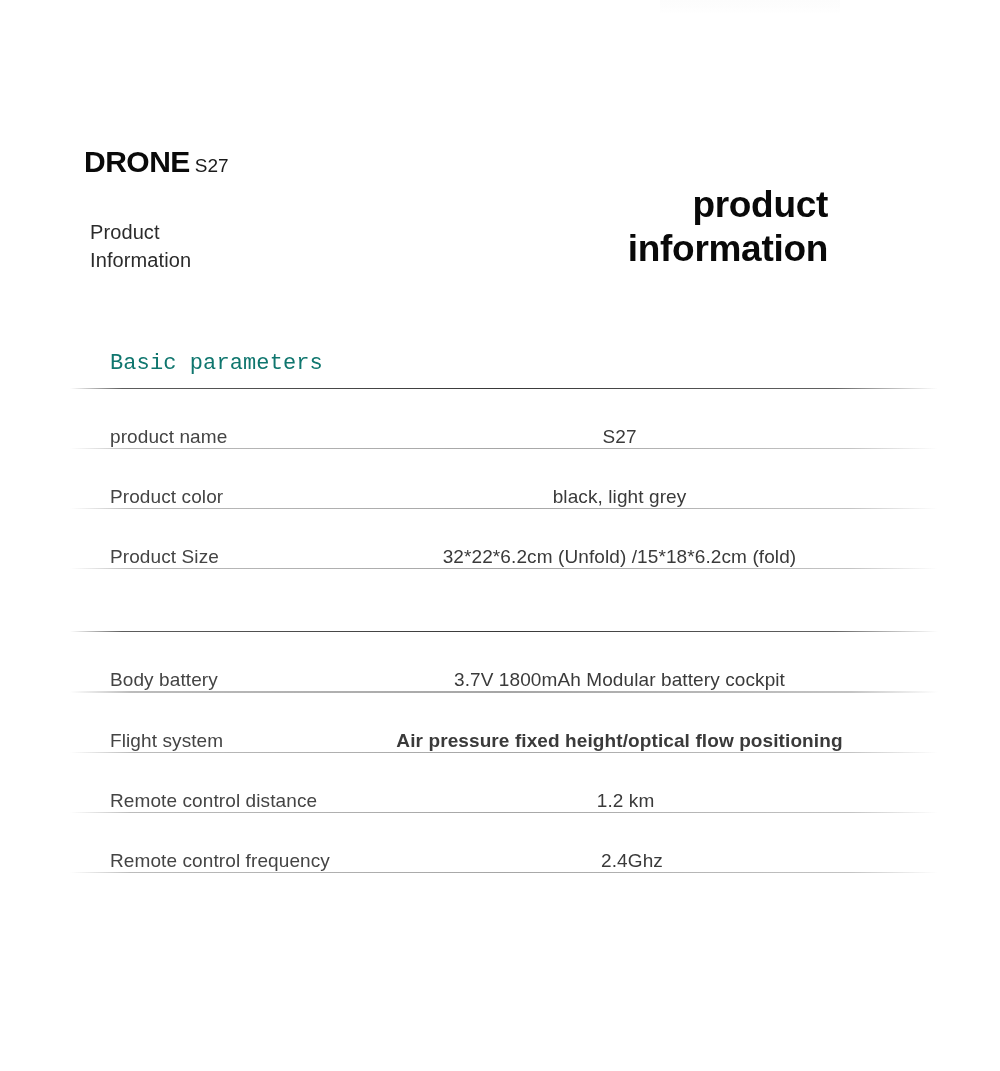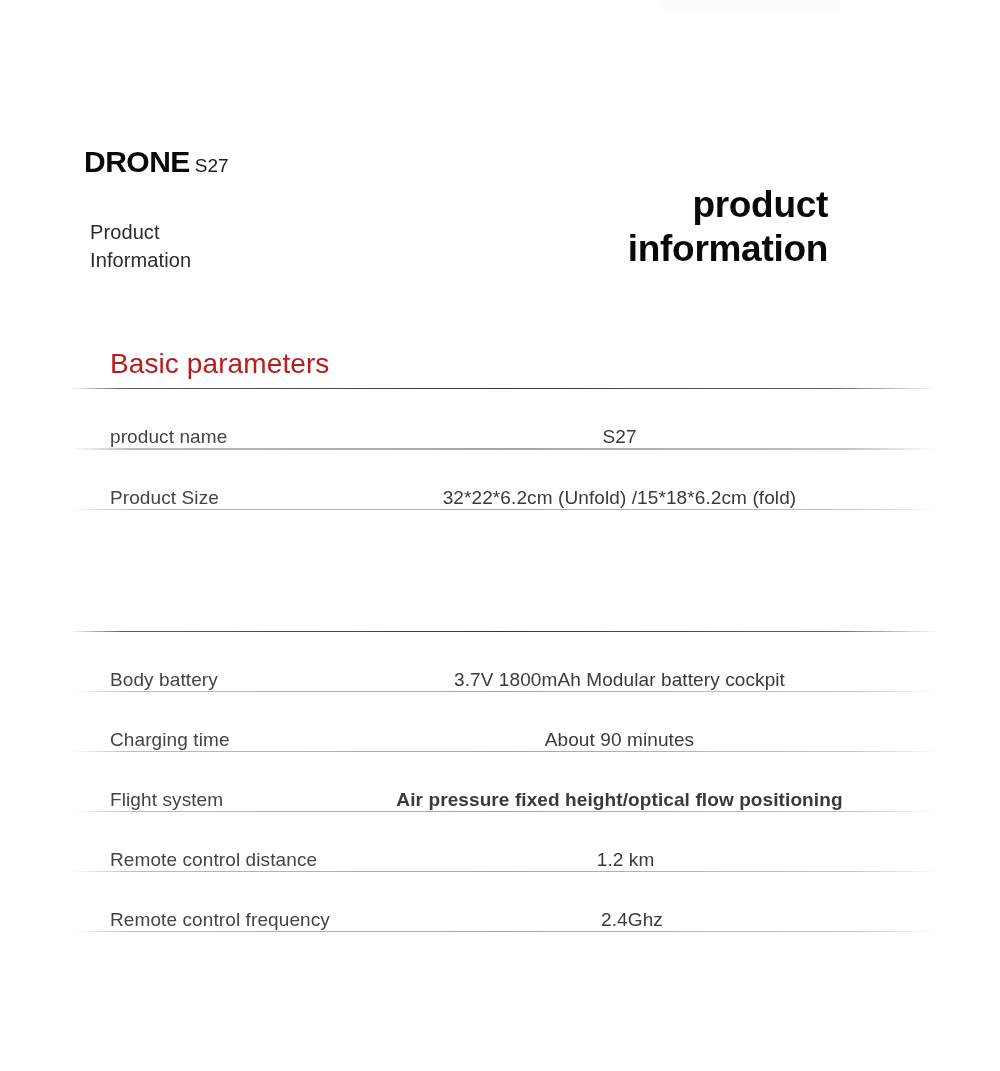--- a/index.html
+++ b/index.html
@@ -84,28 +84,29 @@
   
   .spec-section {
     position: absolute;
     left: 70px;
     width: 868px;
   }
   #section-basic  { top: 345px; }
   #section-flight { top: 631px; }
 
   .section-heading {
-    font-size: 28px;
+    font-size: 22px;
     font-weight: 400;
-    color: #b91c1c;
+    color: #0f766e;
     padding-left: 40px;
     height: 43px;
     line-height: 38px;
     letter-spacing: 0.1px;
     white-space: nowrap;
+    font-family: Liberation Mono, monospace;
   }
 
   .divider {
     height: 1px;
     width: 100%;
   }
   .divider-strong {
     background: linear-gradient(90deg,
       rgba(150,150,150,0) 0%,
       rgba(70,70,70,0.88) 6%,
@@ -180,42 +181,42 @@
   <div class="spec-section" id="section-basic">
     <div class="section-heading">Basic parameters</div>
     <div class="divider divider-strong"></div>
 
     <div class="spec-row">
       <div class="spec-label">product name</div>
       <div class="spec-value">S27</div>
     </div>
     <div class="divider divider-light"></div>
 
+    <div class="spec-row">
+      <div class="spec-label">Product color</div>
+      <div class="spec-value">black, light grey</div>
+    </div>
     <div class="divider divider-light"></div>
 
     <div class="spec-row">
       <div class="spec-label">Product Size</div>
       <div class="spec-value">32*22*6.2cm (Unfold) /15*18*6.2cm (fold)</div>
     </div>
     <div class="divider divider-light"></div>
   </div>
 
   <div class="spec-section" id="section-flight">
     <div class="divider divider-strong"></div>
 
     <div class="spec-row">
       <div class="spec-label">Body battery</div>
       <div class="spec-value">3.7V 1800mAh Modular battery cockpit</div>
     </div>
     <div class="divider divider-light"></div>
 
-    <div class="spec-row">
-      <div class="spec-label">Charging time</div>
-      <div class="spec-value">About 90 minutes</div>
-    </div>
     <div class="divider divider-light"></div>
 
     <div class="spec-row overflow">
       <div class="spec-label">Flight system</div>
       <div class="spec-value">Air pressure fixed height/optical flow positioning</div>
     </div>
     <div class="divider divider-light"></div>
 
     <div class="spec-row">
       <div class="spec-label">Remote control distance</div>

